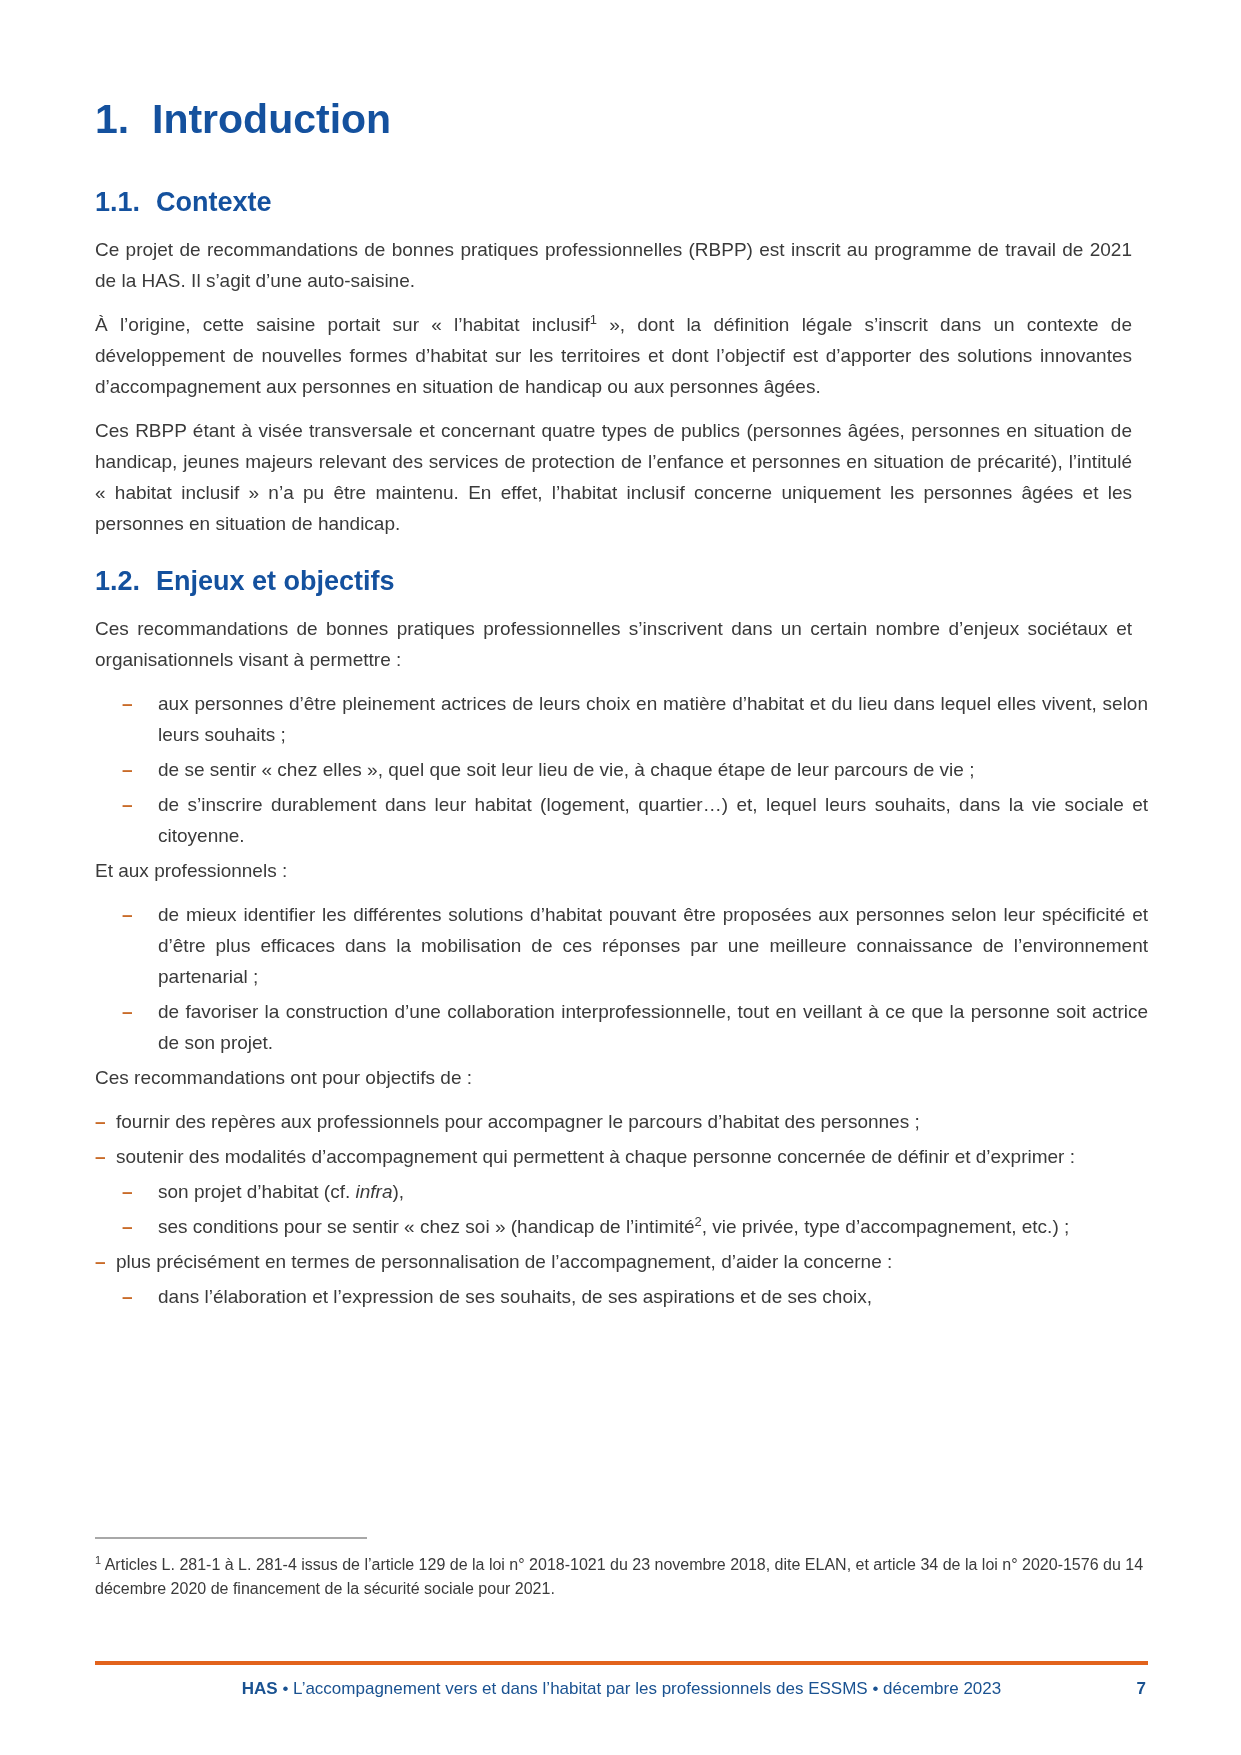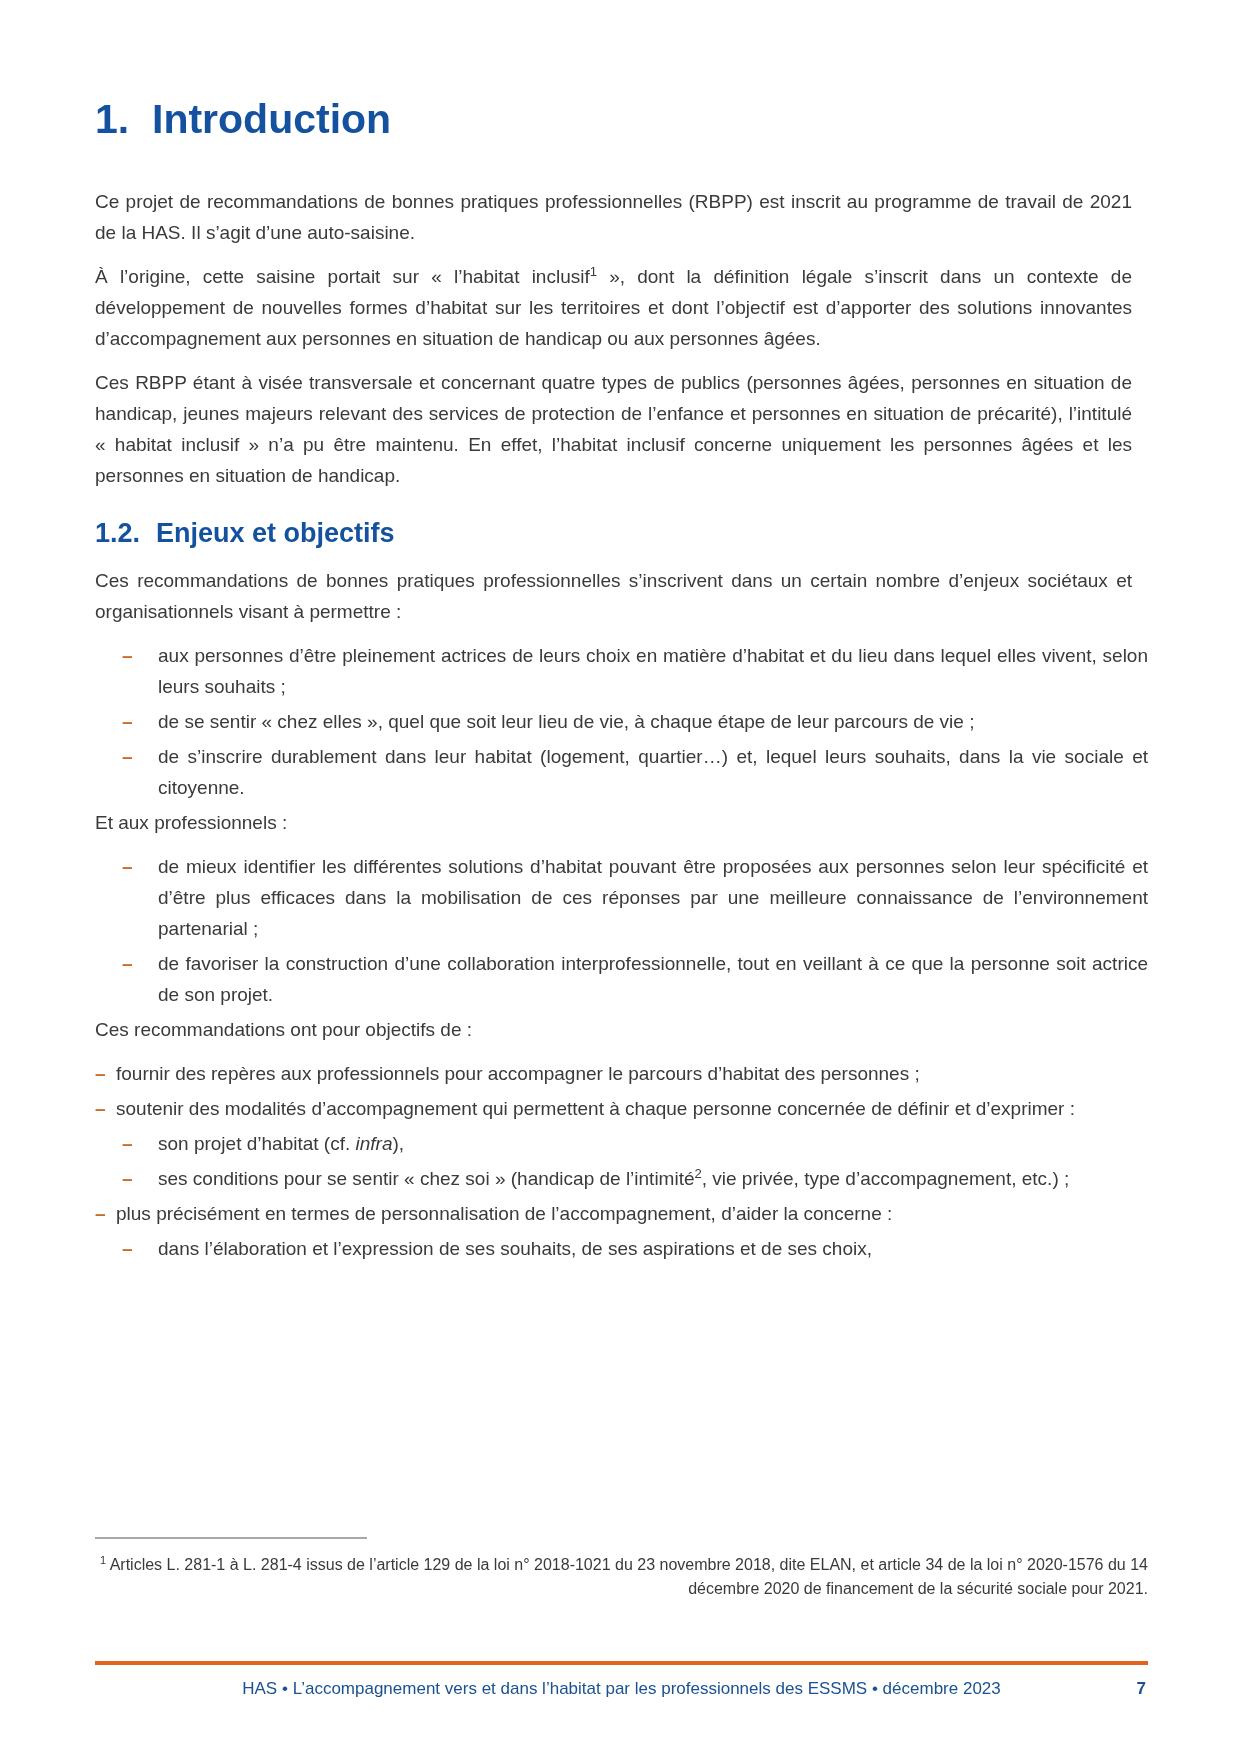--- a/index.html
+++ b/index.html
@@ -30,40 +30,41 @@
   .li { display:flex; margin:0 0 4px 0; }
   .li .txt { flex:1 1 auto; text-align:justify; }
   .dash { flex:0 0 auto; color:#c96b28; font-weight:bold; }
   .lvl2 { padding-left:27px; }
   .lvl2 .dash { width:36px; }
   .lvl1 .dash { width:21px; }
   .sublist { margin-top:4px; }
   sup { font-size:13px; line-height:0; vertical-align:super; }
   .footnote-block { position:absolute; left:95px; top:1537px; width:1053px; }
   .footnote-rule { width:272px; height:0; border-top:2px solid #a8a8a8; margin:0 0 14px 0; }
-  .footnote { font-size:16px; line-height:24px; color:#3a3a3a; text-align:right; margin:0; }
+  .footnote { font-size:16px; line-height:24px; color:#3a3a3a; text-align:left; margin:0; }
   .footnote sup { font-size:11px; }
   .footer { position:absolute; left:95px; top:1661px; width:1053px; }
   .footer-rule { height:4px; background:#e2631c; }
   .footer-row {
     position:relative; margin-top:13px; text-align:center;
     color:#1a5291; font-size:17px; line-height:22px;
   }
-  .footer-org { font-weight:normal; }
+  .footer-org { font-weight:bold; }
   .page-num { position:absolute; right:2px; top:0; font-weight:bold; }
   i { font-style:italic; }
 </style>
 </head>
 <body>
 
 <div class="page">
   <div class="content">
 
     <h1><span class="h1-num">1.</span><span>Introduction</span></h1>
 
+    <h2 class="first"><span class="h2-num">1.1.</span><span>Contexte</span></h2>
 
     <p>Ce projet de recommandations de bonnes pratiques professionnelles (RBPP) est inscrit au programme de travail de 2021 de la HAS. Il s’agit d’une auto-saisine.</p>
 
     <p><span>À l’origine, cette saisine portait sur « l’habitat inclusif</span><sup>1</sup><span> », dont la définition légale s’inscrit dans un contexte de développement de nouvelles formes d’habitat sur les territoires et dont l’objectif est d’apporter des solutions innovantes d’accompagnement aux personnes en situation de handicap ou aux personnes âgées.</span></p>
 
     <p>Ces RBPP étant à visée transversale et concernant quatre types de publics (personnes âgées, personnes en situation de handicap, jeunes majeurs relevant des services de protection de l’enfance et personnes en situation de précarité), l’intitulé « habitat inclusif » n’a pu être maintenu. En effet, l’habitat inclusif concerne uniquement les personnes âgées et les personnes en situation de handicap.</p>
 
     <h2><span class="h2-num">1.2.</span><span>Enjeux et objectifs</span></h2>
 
     <p>Ces recommandations de bonnes pratiques professionnelles s’inscrivent dans un certain nombre d’enjeux sociétaux et organisationnels visant à permettre :</p>

